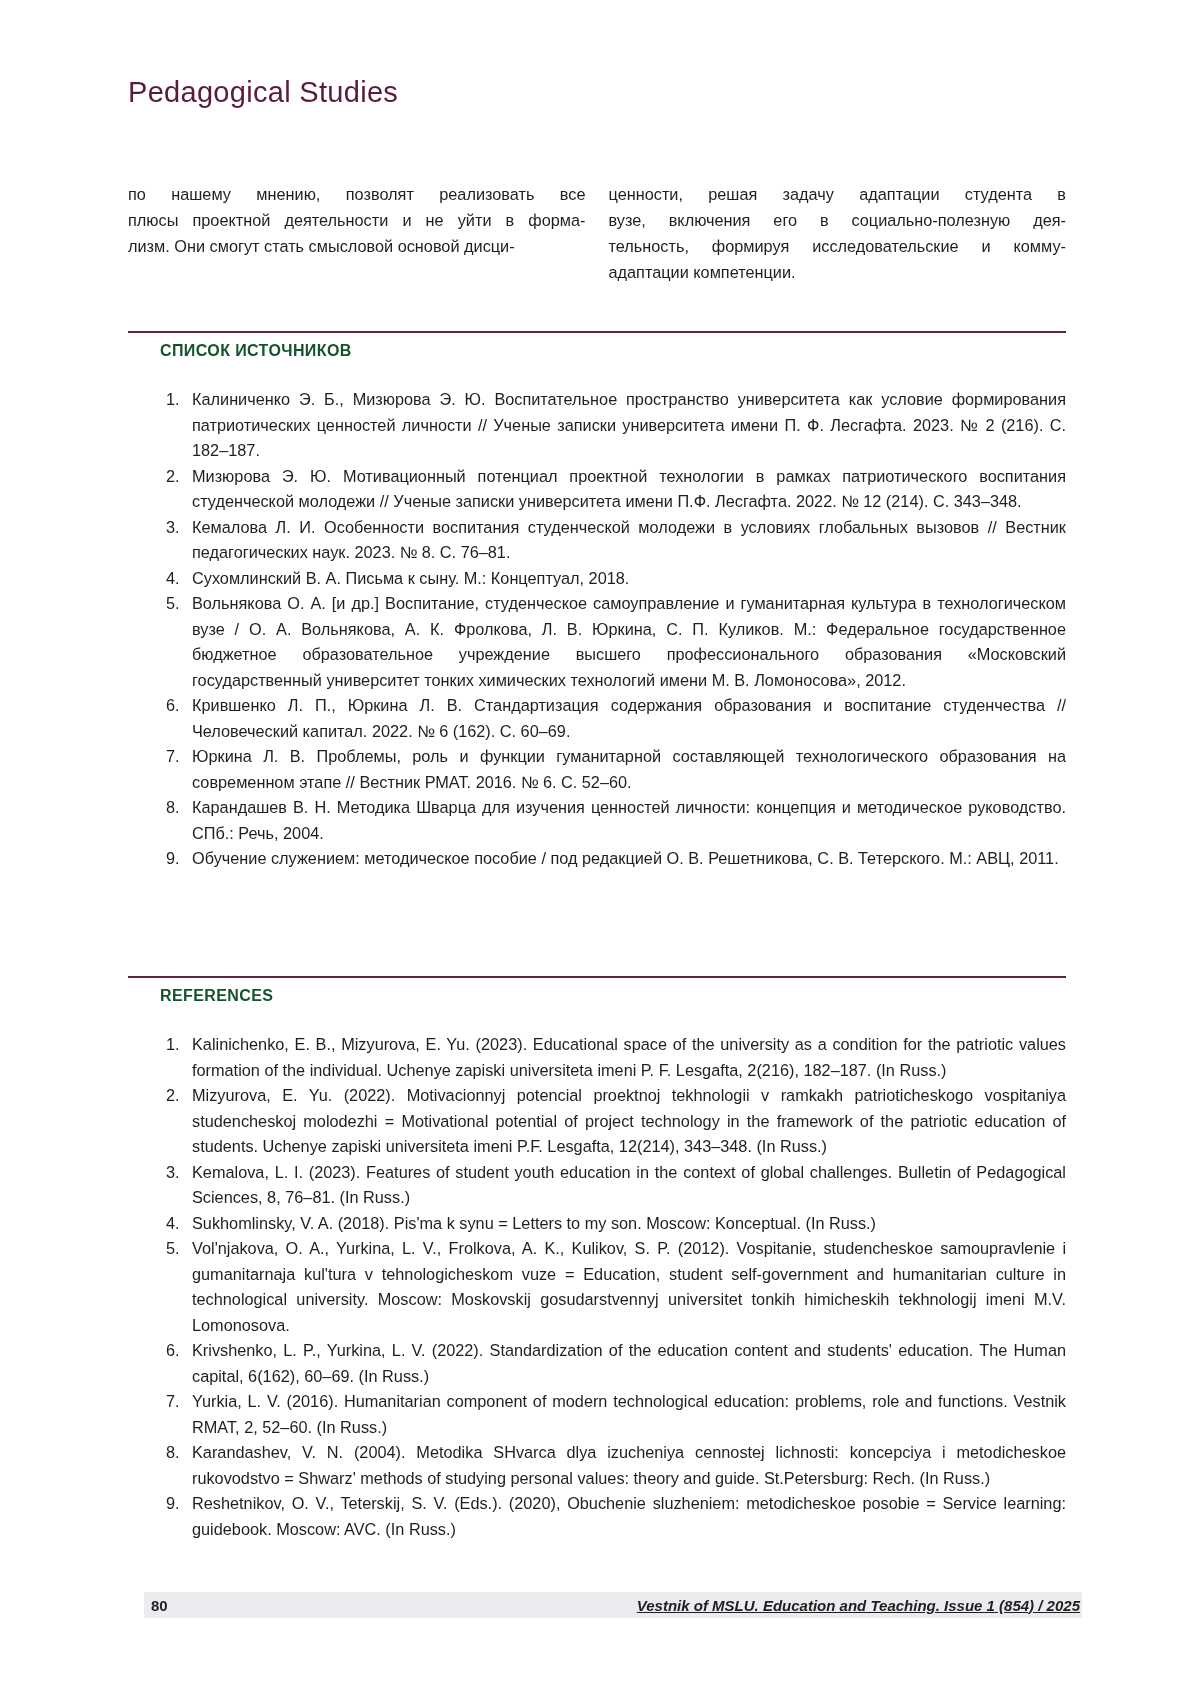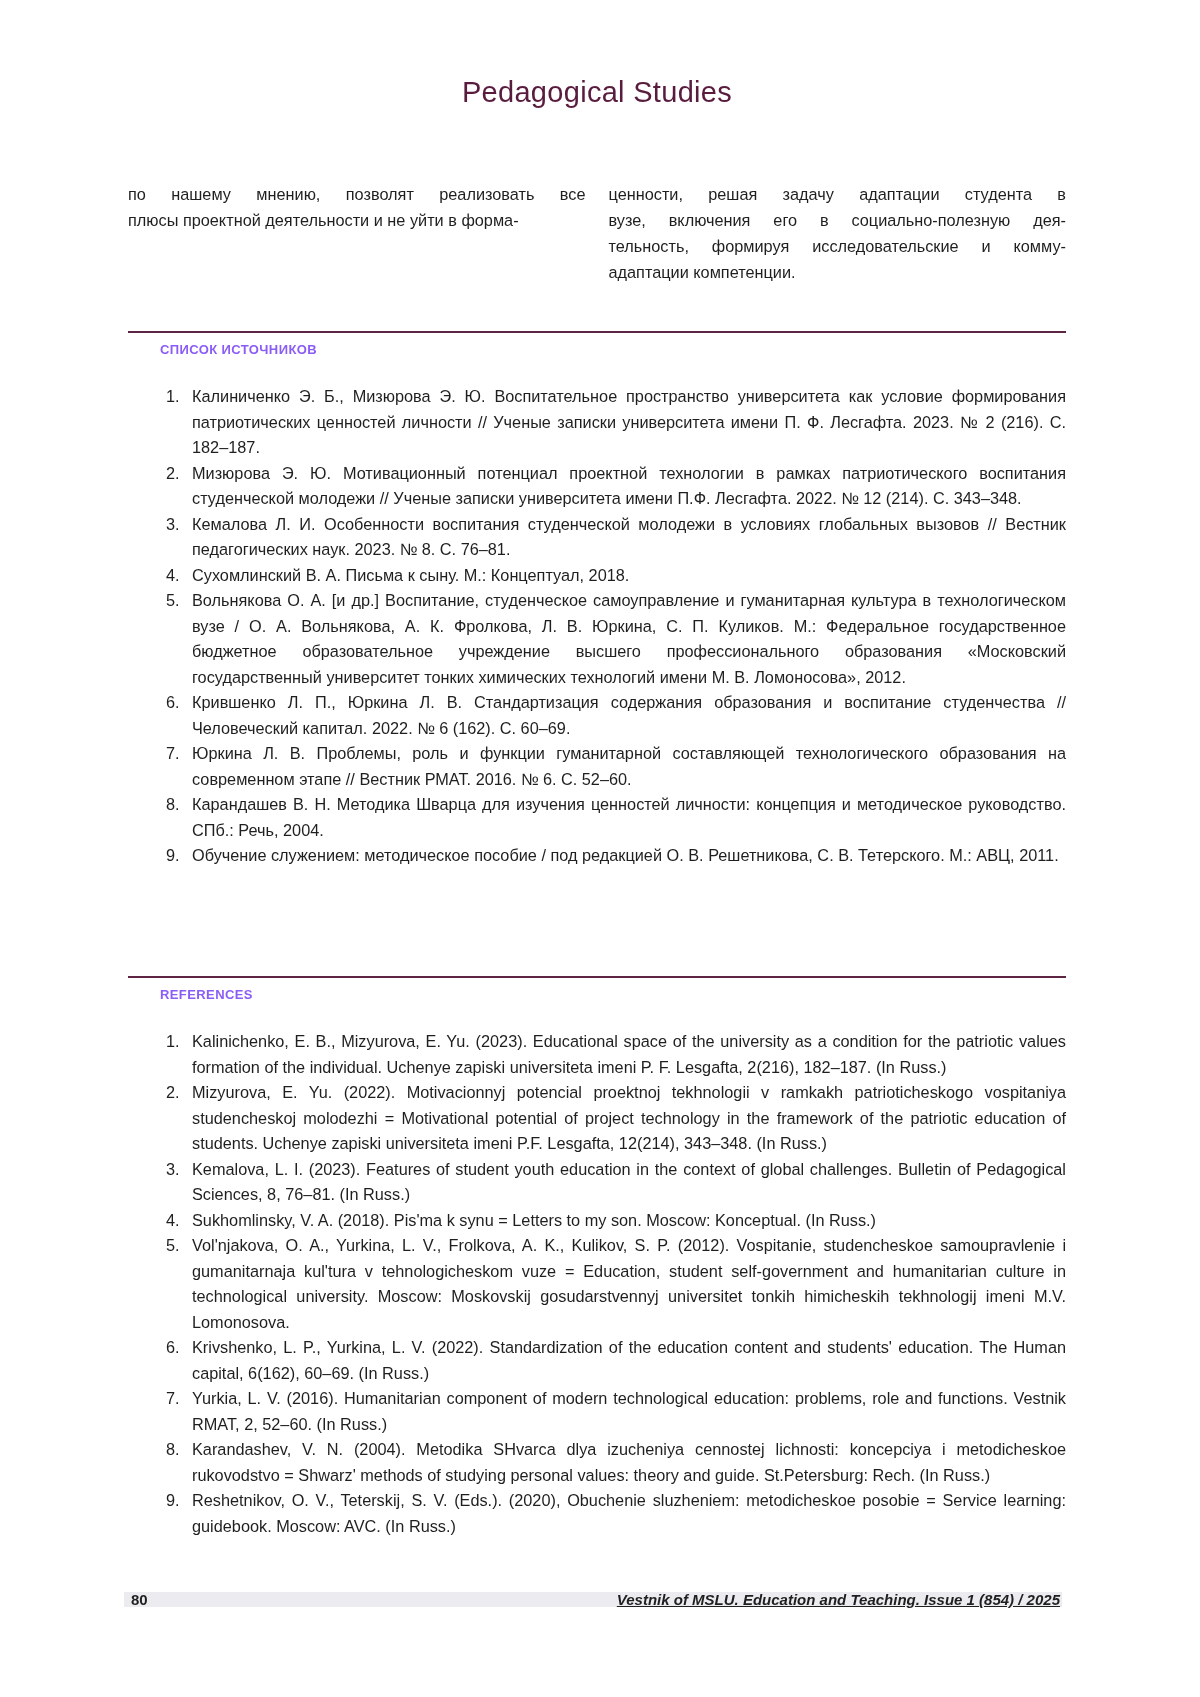--- a/index.html
+++ b/index.html
@@ -13,21 +13,21 @@
     width: 1200px;
     height: 1697px;
     background: #ffffff;
     overflow: hidden;
   }
   .header-title {
     position: absolute;
     top: 76px;
     left: 128px;
     width: 938px;
-    text-align: center;
+    text-align: left;
     font-size: 29px;
     font-weight: 500;
     letter-spacing: 0.3px;
     color: #5a1c3e;
   }
   .intro {
     position: absolute;
     top: 181px;
     left: 128px;
     width: 938px;
@@ -40,24 +40,24 @@
   .section {
     position: absolute;
     left: 128px;
     width: 938px;
     border-top: 2px solid #5e2444;
   }
   .section-sources { top: 331px; }
   .section-references { top: 941px; margin-top: 35px; }
   .section-title {
     margin: 9px 0 0 32px;
-    font-size: 13px;
+    font-size: 16px;
     font-weight: 700;
     letter-spacing: 0.4px;
-    color: #8b5cf6;
+    color: #14532d;
   }
   .ref-list {
     margin-top: 27px;
     padding-left: 38px;
   }
   .ref-item {
     display: flex;
     align-items: flex-start;
     font-size: 16.3px;
     line-height: 25.5px;
@@ -67,23 +67,23 @@
     text-align: left;
   }
   .ref-text {
     flex: 1 1 auto;
     text-align: justify;
     hyphens: auto;
   }
   .footer {
     position: absolute;
     top: 1592px;
-    left: 124px;
-    width: 938px;
-    height: 15px;
+    left: 144px;
+    width: 938px;
+    height: 26px;
     background: #ecebef;
     display: flex;
     align-items: center;
     justify-content: space-between;
     padding: 0;
     box-sizing: border-box;
     font-size: 15px;
   }
   .footer .page-number {
     font-weight: 700;
@@ -103,20 +103,21 @@
 
   <div class="header-title">Pedagogical Studies</div>
 
   <div class="intro">
     <div class="intro-col">
 
         <div class="intro-line">по нашему мнению, позволят реализовать все</div>
 
         <div class="intro-line">плюсы проектной деятельности и не уйти в форма-</div>
 
+        <div class="intro-line">лизм. Они смогут стать смысловой основой дисци-</div>
 
       </div>
     <div class="intro-col">
 
         <div class="intro-line">ценности, решая задачу адаптации студента в</div>
 
         <div class="intro-line">вузе, включения его в социально-полезную дея-</div>
 
         <div class="intro-line">тельность, формируя исследовательские и комму-</div>
 

